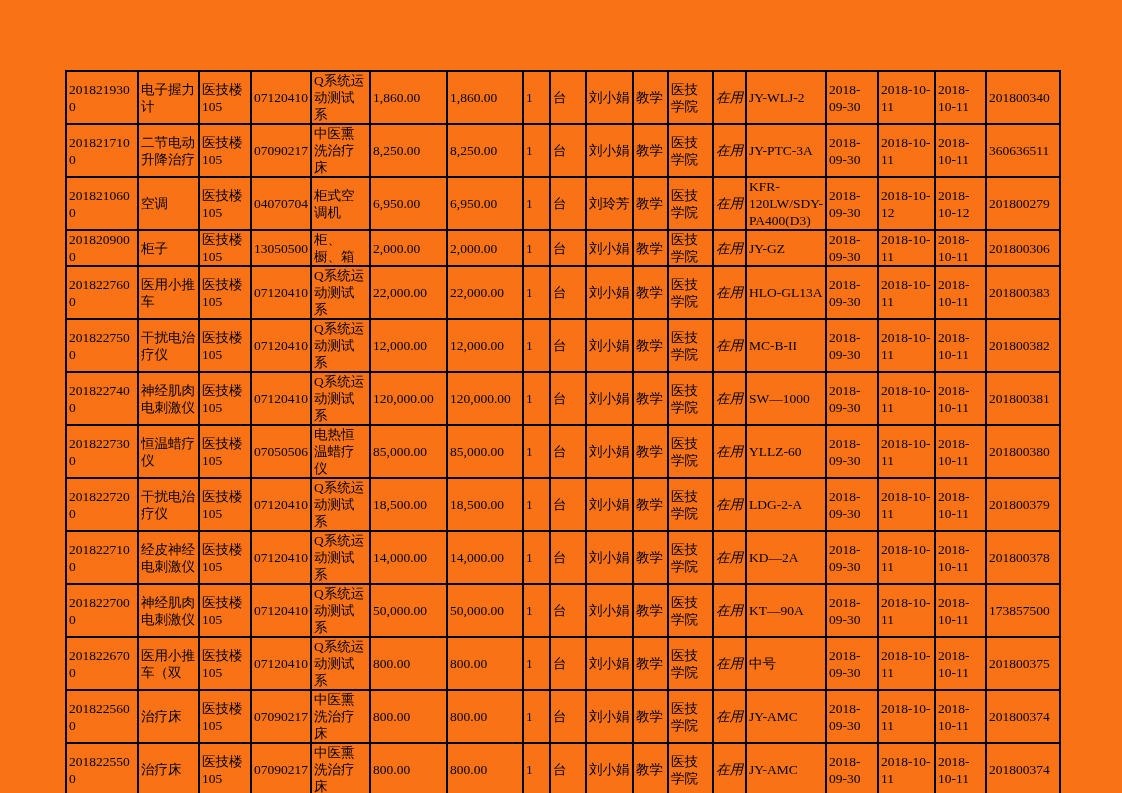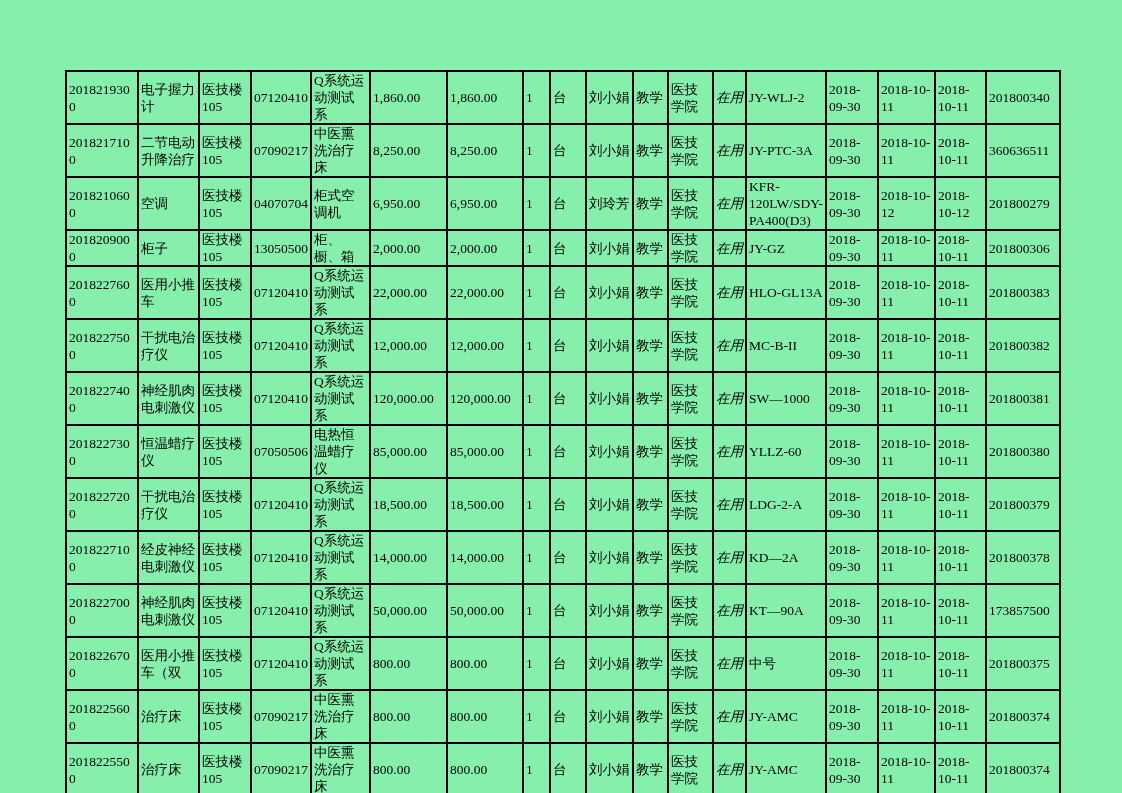--- a/index.html
+++ b/index.html
@@ -4,21 +4,21 @@
 <style>
   html, body {
     margin: 0;
     padding: 0;
     background: #ffffff;
   }
   .sheet {
     position: relative;
     width: 1122px;
     height: 793px;
-    background: #86efac;
+    background: #f97316;
     overflow: hidden;
     font-family: "Liberation Serif", "DejaVu Serif", serif;
     color: #000000;
   }
   table.asset-table {
     position: absolute;
     left: 65px;
     top: 70px;
     border-collapse: collapse;
     table-layout: fixed;

